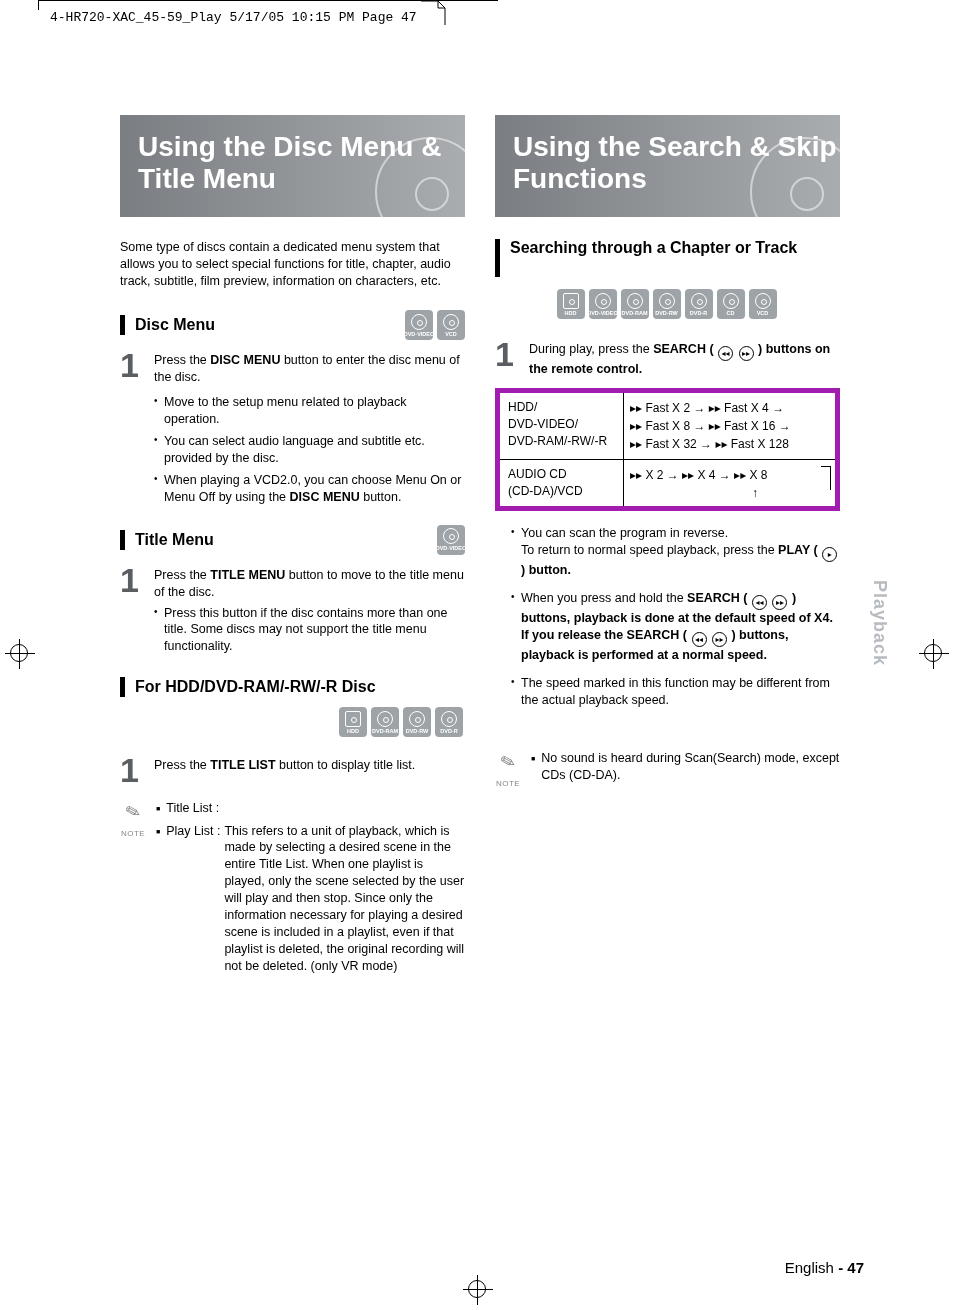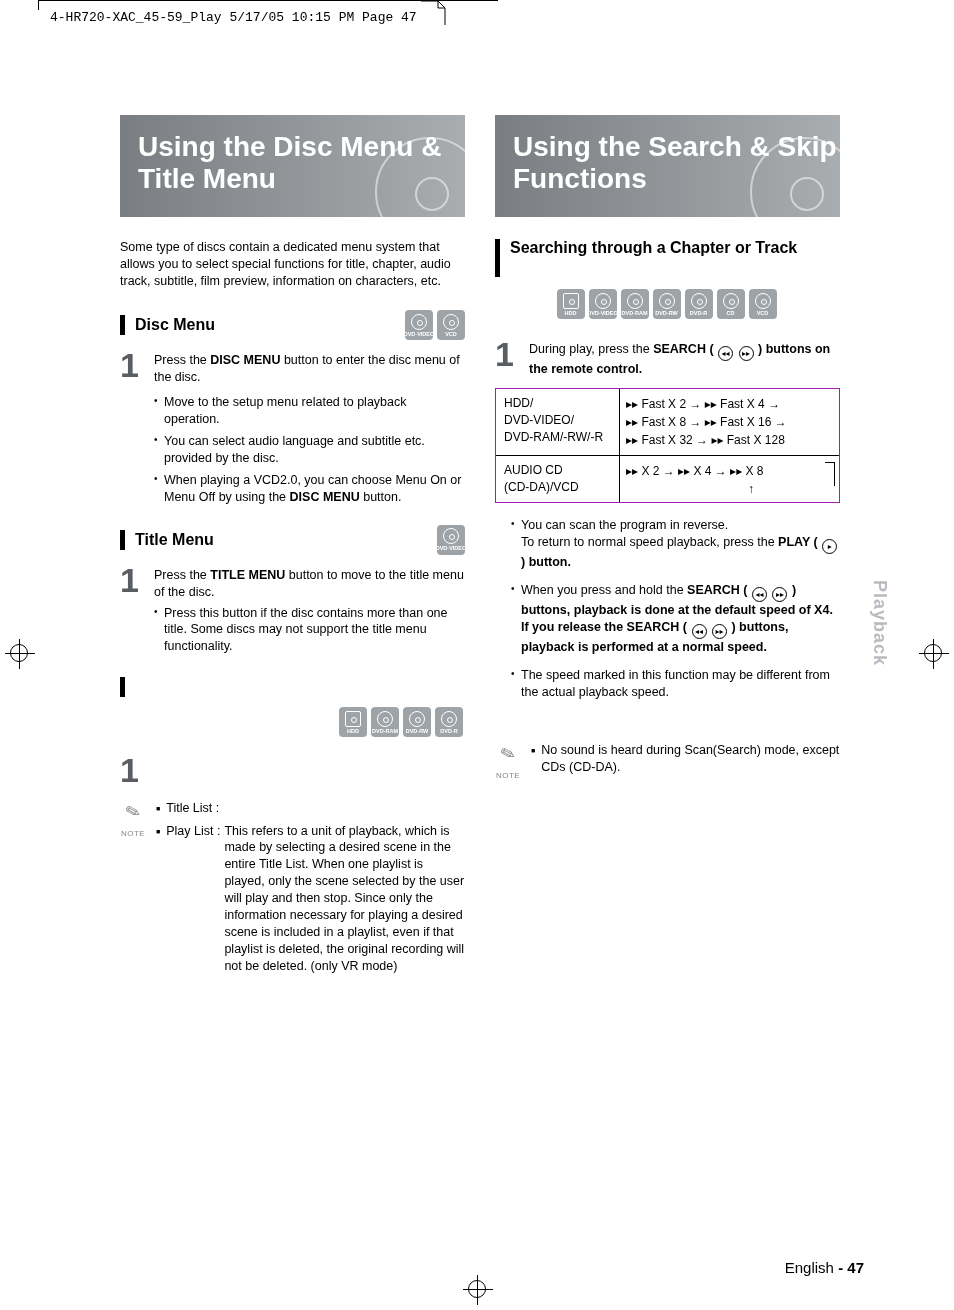--- a/index.html
+++ b/index.html
@@ -208,21 +208,21 @@
     font-size: 7px;
     padding-top: 4px;
   }
   .def {
     display: flex;
     gap: 4px;
   }
   .def-label { white-space: nowrap; }
   .def-body { flex: 1; }
   .speed-table {
-    border: 1px solid #a21caf;
+    border: 5px solid #a21caf;
     margin: 10px 0 14px 0;
     font-size: 12px;
   }
   .speed-table .row {
     display: flex;
   }
   .speed-table .row + .row { border-top: 1px solid #000; }
   .speed-table .c1 {
     width: 124px;
     padding: 6px 4px 6px 8px;
@@ -366,20 +366,21 @@
         <span>Press the </span><b>TITLE MENU</b><span> button to move to the title menu of the disc.</span>
         <div class="b" style="margin-top:4px;position:relative;padding-left:10px;">
           <span style="position:absolute;left:0;font-size:10px;">•</span>
           <span>Press this button if the disc contains more than one title. Some discs may not support the title menu functionality.</span>
         </div>
       </div>
     </div>
 
     <div class="section-head" style="margin-top:22px;">
       <div class="bar"></div>
+      <h2>For HDD/DVD-RAM/-RW/-R Disc</h2>
     </div>
     <div class="icon-row-indent">
       <div class="disc-icon hdd">
           <span class="circ"></span>
           <span class="lbl">HDD</span>
         </div>
       <div class="disc-icon">
           <span class="circ"></span>
           <span class="lbl">DVD-RAM</span>
         </div>
@@ -387,20 +388,23 @@
           <span class="circ"></span>
           <span class="lbl">DVD-RW</span>
         </div>
       <div class="disc-icon">
           <span class="circ"></span>
           <span class="lbl">DVD-R</span>
         </div>
     </div>
     <div class="step" style="margin-top:18px;">
       <div class="step-num">1</div>
+      <div class="step-body">
+        <span>Press the </span><b>TITLE LIST</b><span> button to display title list.</span>
+      </div>
     </div>
 
     <div class="note-block">
       <div class="note-icon">
         <span class="pen">✎</span>
         <span class="ntxt">NOTE</span>
       </div>
       <div class="note-body">
         <div class="note-item">
           <div class="def">

